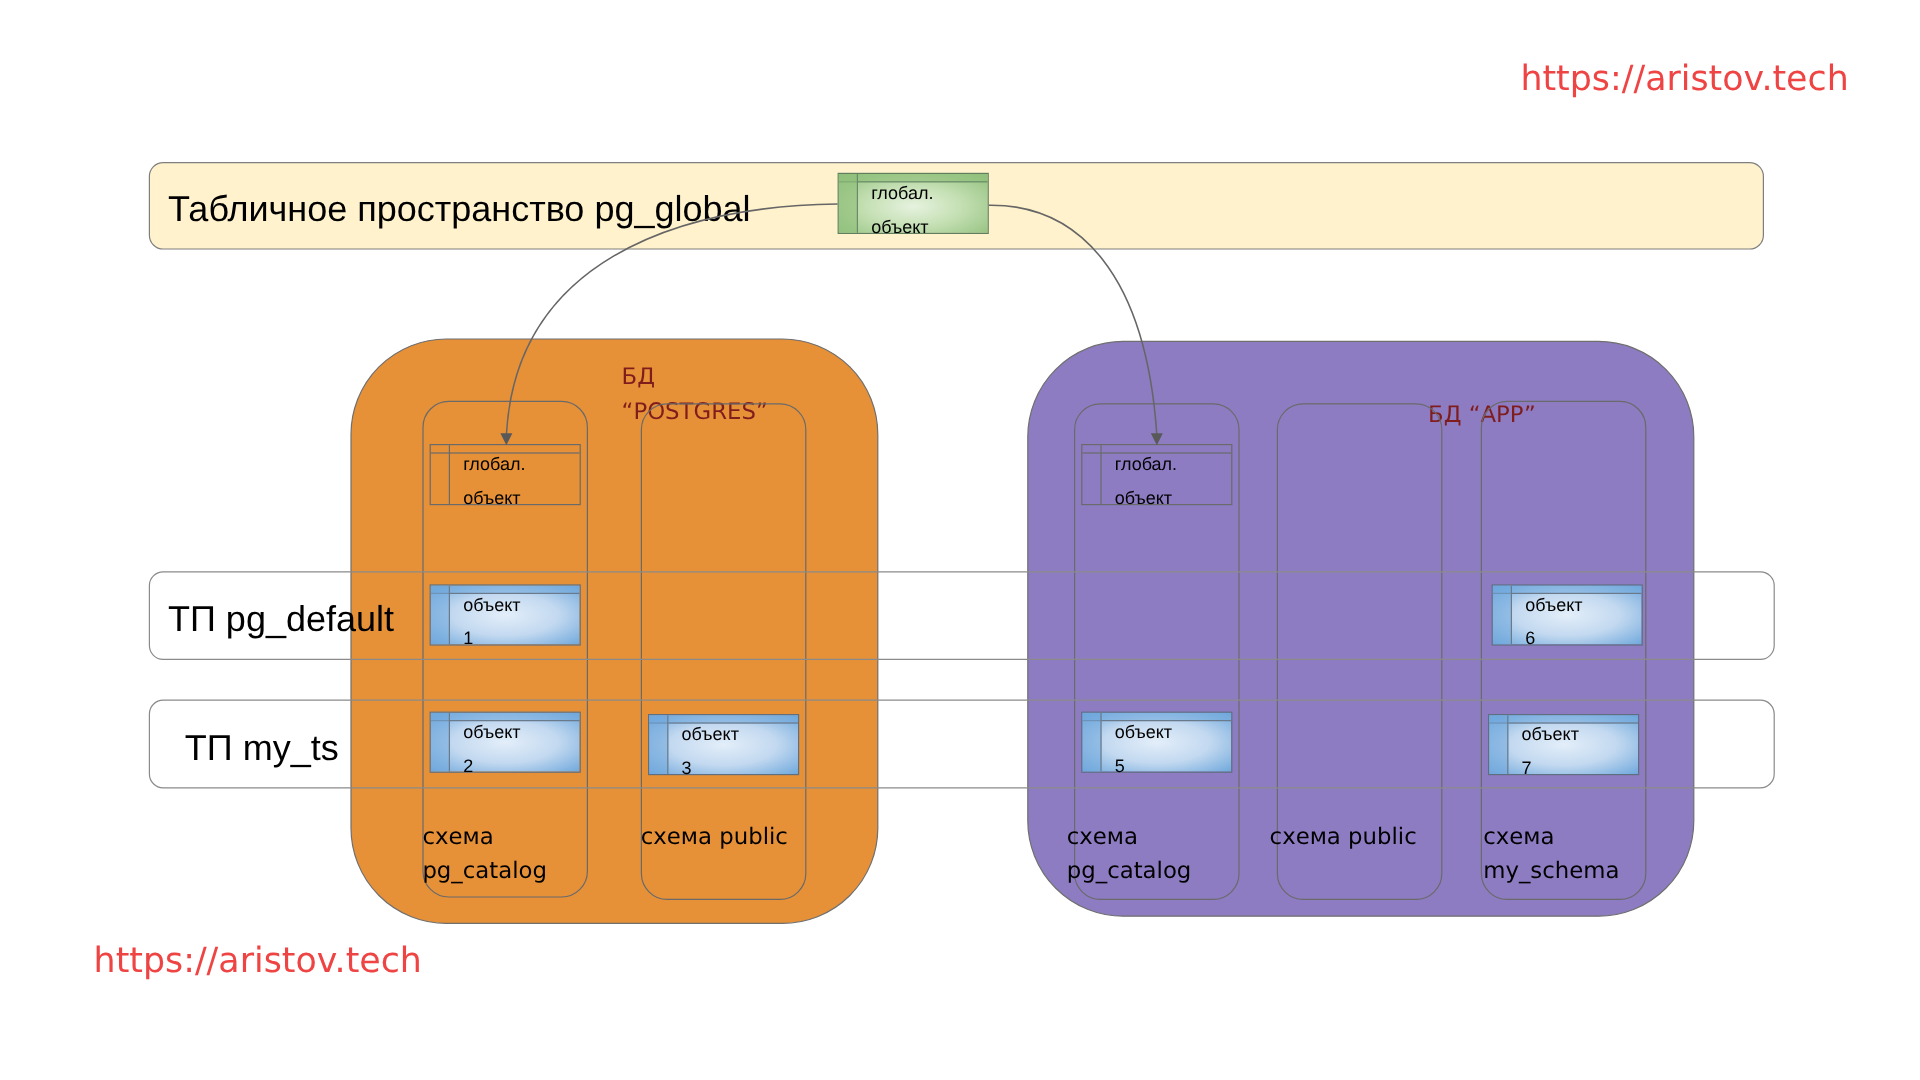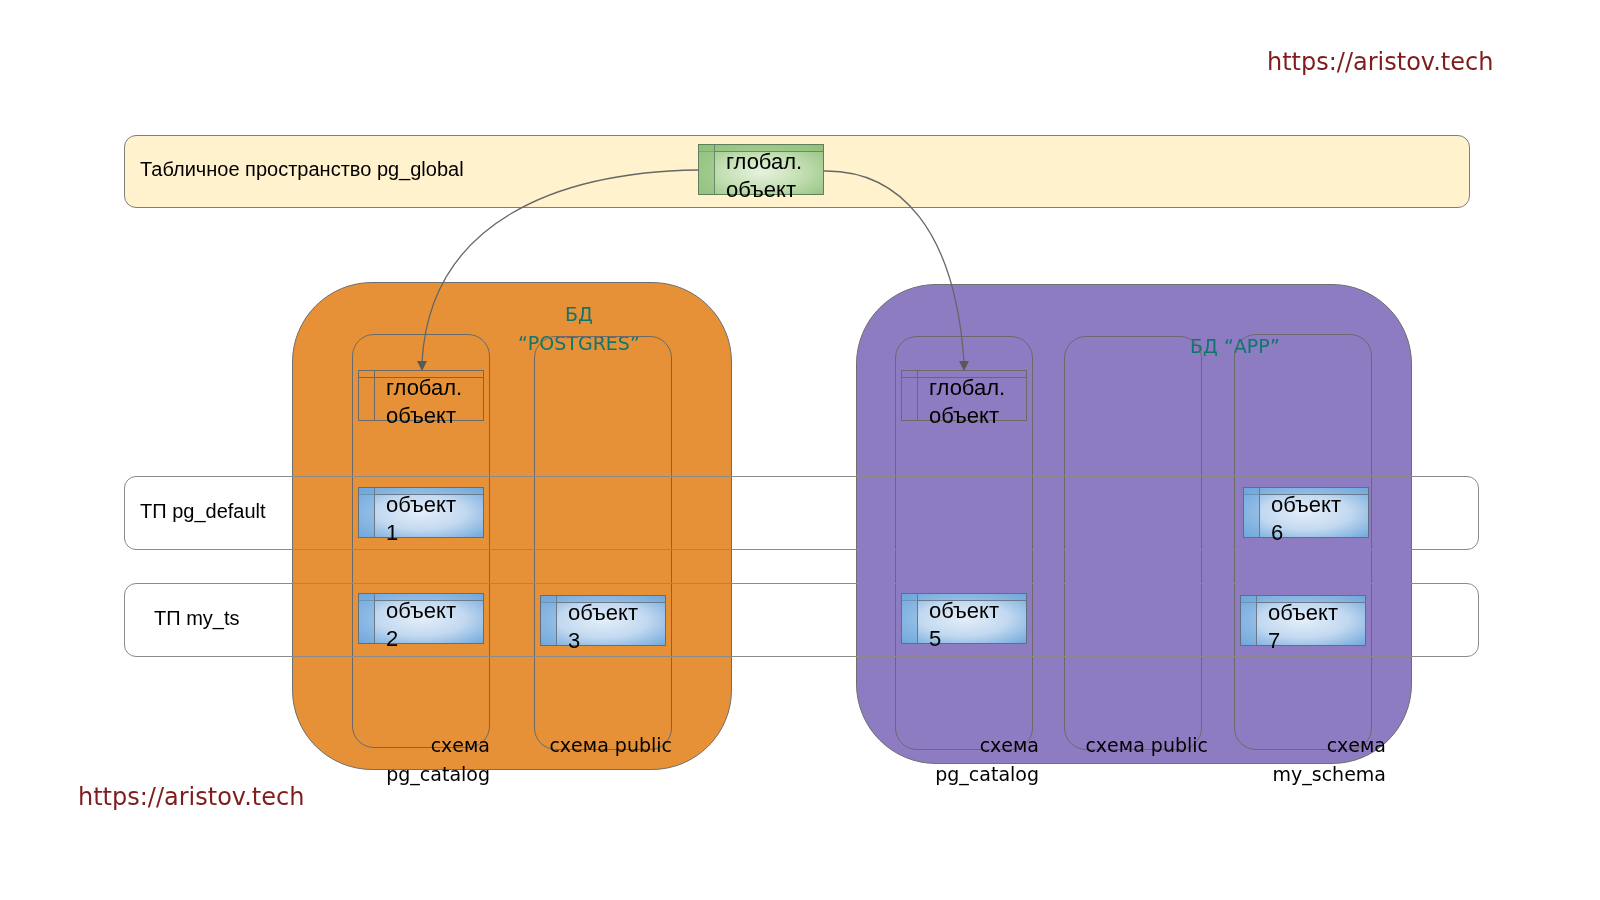--- a/index.html
+++ b/index.html
@@ -1,45 +1,45 @@
 <!DOCTYPE html>
 <html><head>
 <meta charset="utf-8">
 <style>
   html, body { margin: 0; padding: 0; background: #ffffff; }
   body { width: 1600px; height: 900px; position: relative; overflow: hidden;
          font-family: "Liberation Sans", sans-serif; }
   .abs { position: absolute; box-sizing: border-box; }
 
-  .watermark { color: #7f1d1d; font-family: "DejaVu Sans", sans-serif; font-size: 24px; letter-spacing: 0px; }
+  .watermark { color: #ef4444; font-family: "DejaVu Sans", sans-serif; font-size: 29px; letter-spacing: 0px; }
 
   .band-global { left: 124px; top: 135px; width: 1346px; height: 73px;
                  background: #fff2cc; border: 1.5px solid #7f7f7f; border-radius: 12px; }
-  .band-label { font-size: 20px; color: #000; }
+  .band-label { font-size: 30px; color: #000; }
 
   .db { border: 1.5px solid #6f6f6f; }
   .db-pg { left: 292px; top: 282px; width: 440px; height: 488px; background: #e69138; border-radius: 80px; }
   .db-app { left: 856px; top: 284px; width: 556px; height: 480px; background: #8e7cc3; border-radius: 80px; }
 
   .schema { border: 1.5px solid #6a6a6a; border-radius: 22px; }
-  .db-label { font-family: "DejaVu Sans", sans-serif; font-size: 19px; color: #0f766e; line-height: 29px; text-align: center; }
-  .schema-label { font-family: "DejaVu Sans", sans-serif; font-size: 19px; color: #000; line-height: 29px; text-align: right; margin-top: 48px; }
+  .db-label { font-family: "DejaVu Sans", sans-serif; font-size: 19px; color: #7f1d1d; line-height: 29px; }
+  .schema-label { font-family: "DejaVu Sans", sans-serif; font-size: 19px; color: #000; line-height: 29px; text-align: left; }
 
   .band-ts { left: 124px; width: 1355px; height: 74px; border: 1.5px solid #8a8a8a; border-radius: 12px; background: transparent; }
 
   .obj { border: 1.5px solid #5f6f7f; overflow: visible; }
   .obj-blue { background: radial-gradient(ellipse at 50% 50%, #e3eef9 0%, #c3d9f0 50%, #6fa8dc 100%); }
   .obj-green { background: radial-gradient(ellipse at 50% 55%, #e6f2df 0%, #c5e0b4 45%, #8fbf7a 100%); border-color: #5f7f5f; }
   .obj-outline { background: transparent; border-color: #6a6a6a; }
   .obj .hdr { position: absolute; left: 0; right: 0; top: 0; height: 6px; border-bottom: 1.5px solid #6a7a8a; }
   .obj .side { position: absolute; left: 0; top: 0; bottom: 0; width: 15px; border-right: 1.5px solid #6a7a8a; }
   .obj-blue .hdr, .obj-blue .side { background: rgba(111,168,220,0.55); }
   .obj-green .hdr, .obj-green .side { background: rgba(143,191,122,0.6); border-color: #6a8a6a; }
   .obj-outline .hdr, .obj-outline .side { border-color: #6a6a6a; }
-  .obj .txt { position: absolute; left: 27px; top: 3px; font-size: 22px; line-height: 28px; color: #000; white-space: nowrap; }
+  .obj .txt { position: absolute; left: 27px; top: 3px; font-size: 15px; line-height: 28px; color: #000; white-space: nowrap; }
 
   svg.arrows { position: absolute; left: 0; top: 0; width: 1600px; height: 900px; pointer-events: none; }
 </style>
 </head>
 <body>
 
 <div class="abs watermark" style="left:1267px; top:48px;">https://aristov.tech</div>
 <div class="abs watermark" style="left:78px; top:783px;">https://aristov.tech</div>
 
 <div class="abs band-global"></div>

